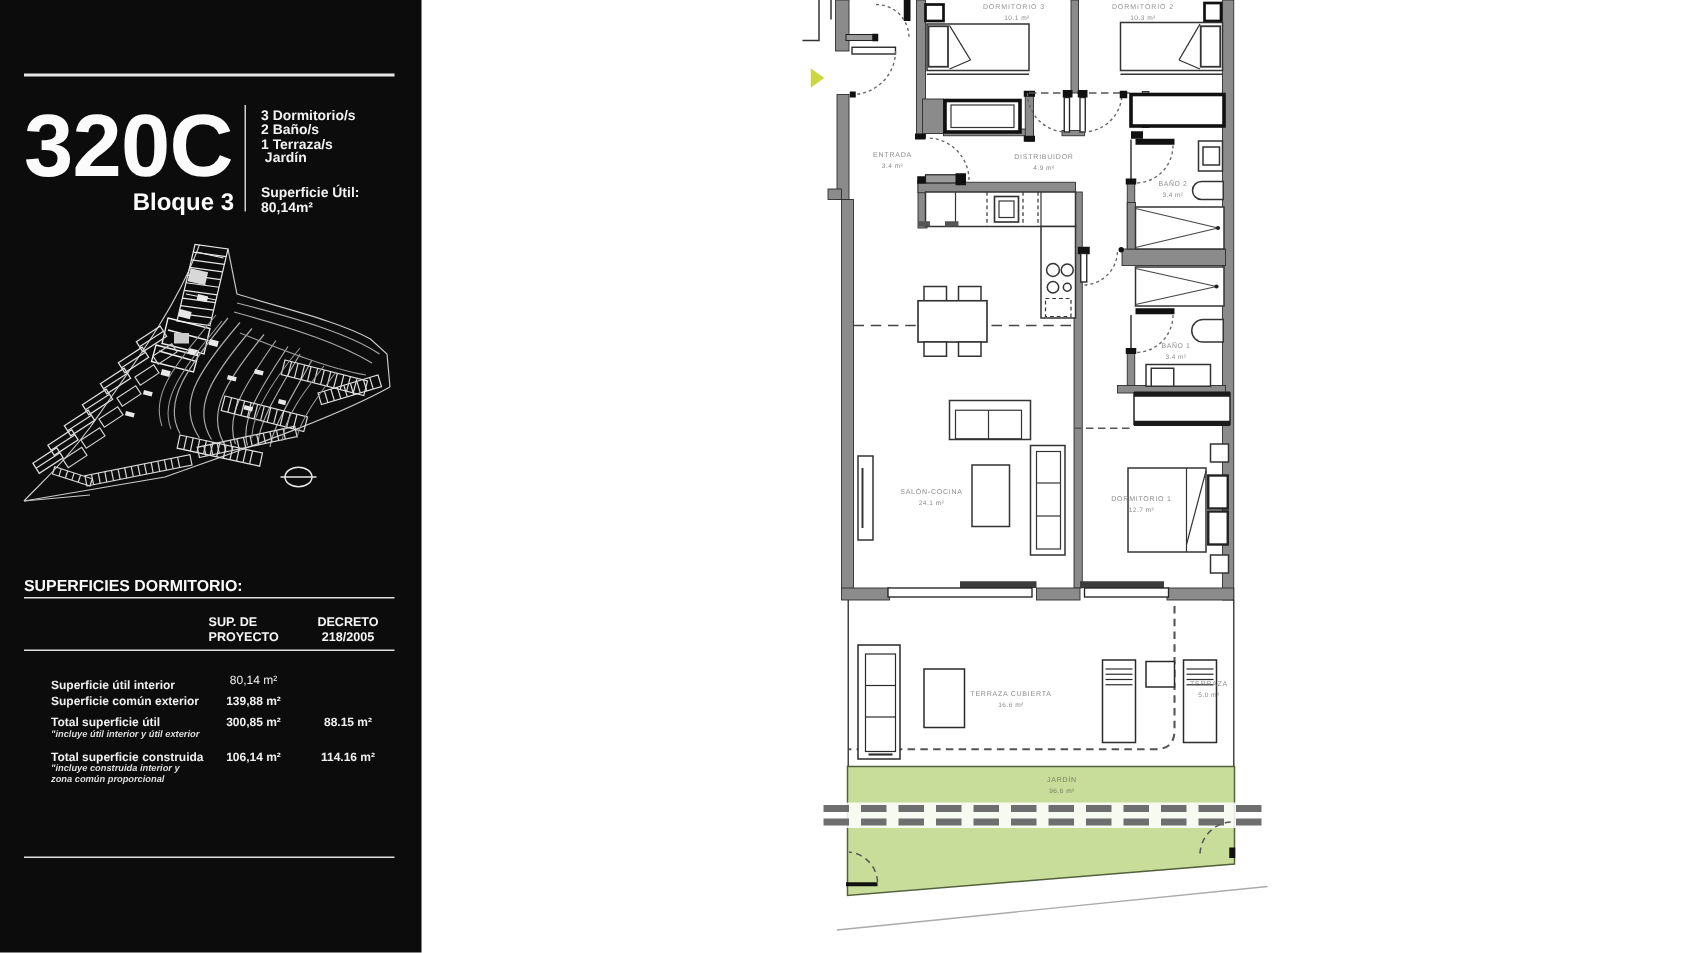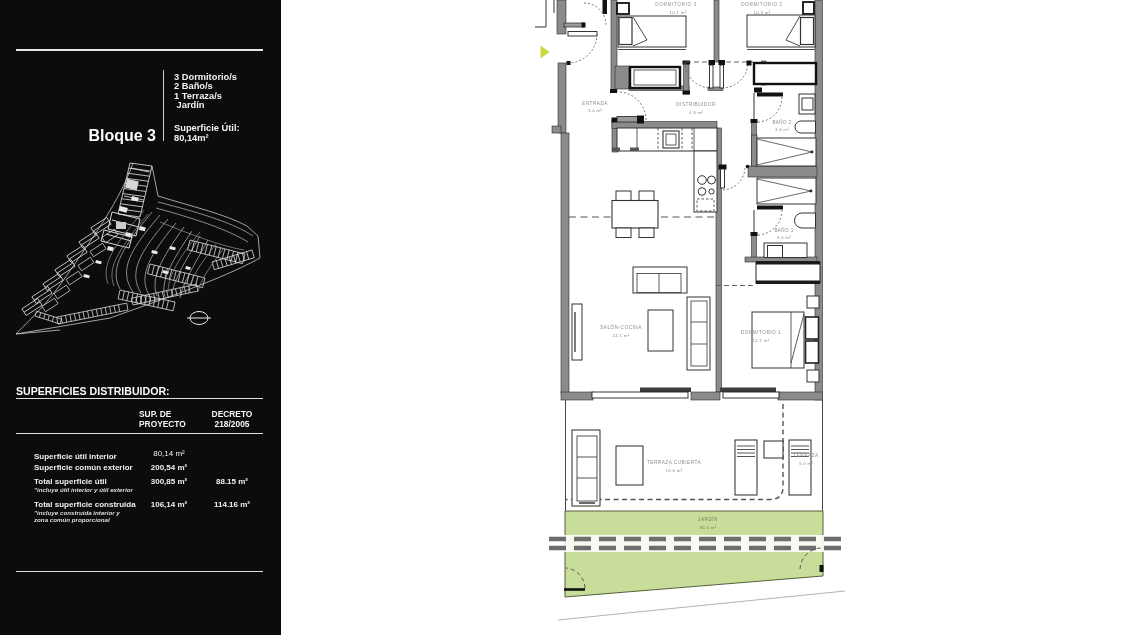--- a/index.html
+++ b/index.html
@@ -7,20 +7,21 @@
   .abs{position:absolute;}
   #sidebar{position:absolute;left:0;top:0;width:281px;height:635px;background:#0c0c0c;color:#fff;}
 </style>
 </head>
 <body>
 
 <div id="sidebar">
 
   <div class="abs" style="left:16px;top:49px;width:247px;height:2px;background:#e8e8e8;"></div>
 
+  <div class="abs" style="left:16px;top:63px;font-size:59px;font-weight:bold;letter-spacing:-0.5px;color:#fbfbfb;">320C</div>
 
   <div class="abs" style="left:0;top:127px;width:156px;text-align:right;font-size:16px;font-weight:bold;color:#fbfbfb;">Bloque 3</div>
 
   <div class="abs" style="left:163px;top:70px;width:1px;height:71px;background:#cfcfcf;"></div>
 
   <div class="abs" style="left:174px;top:73px;font-size:9.3px;font-weight:bold;line-height:9.4px;color:#f2f2f2;">3 Dormitorio/s<br>2 Baño/s<br>1 Terraza/s<br>&nbsp;Jardín</div>
 
   <div class="abs" style="left:174px;top:124px;font-size:9.3px;font-weight:bold;line-height:9.6px;color:#f2f2f2;">Superficie Útil:<br>80,14m²</div>
 
   <svg id="siteplan" class="abs" style="left:0px;top:155px;" width="281" height="180" viewBox="0 155 281 180">
@@ -200,32 +201,32 @@
 <path d="M224,248 C212,264 200,280 198,292"></path>
 <path d="M160,222 C190,234 220,246 244,250"></path>
 </g>
 
 <g stroke="#e8e8e8" fill="none" stroke-width="1">
 <ellipse cx="199" cy="318" rx="9" ry="6.5"></ellipse>
 <line x1="187" y1="318" x2="211" y2="318"></line>
 </g>
 </svg>
 
-  <div class="abs" style="left:16px;top:385px;font-size:10.6px;font-weight:bold;color:#fafafa;">SUPERFICIES DISTRIBUIDOR:</div>
+  <div class="abs" style="left:16px;top:385px;font-size:10.6px;font-weight:bold;color:#fafafa;">SUPERFICIES DORMITORIO:</div>
   <div class="abs" style="left:16px;top:398px;width:247px;height:1.4px;background:#e0e0e0;"></div>
 
   <div class="abs" style="left:139px;top:409px;width:60px;text-align:left;font-size:8.4px;font-weight:bold;line-height:10px;color:#f5f5f5;">SUP. DE<br>PROYECTO</div>
   <div class="abs" style="left:202px;top:409px;width:60px;text-align:center;font-size:8.4px;font-weight:bold;line-height:10px;color:#f5f5f5;">DECRETO<br>218/2005</div>
   <div class="abs" style="left:16px;top:433px;width:247px;height:1.2px;background:#e0e0e0;"></div>
 
   <div class="abs" style="left:34px;top:452px;font-size:8px;font-weight:bold;color:#efefef;">Superficie útil interior</div>
   <div class="abs" style="left:139px;top:449px;width:60px;text-align:center;font-size:8px;font-weight:normal;color:#efefef;">80,14 m²</div>
 
   <div class="abs" style="left:34px;top:463px;font-size:8px;font-weight:bold;color:#efefef;">Superficie común exterior</div>
-  <div class="abs" style="left:139px;top:463px;width:60px;text-align:center;font-size:8px;font-weight:bold;color:#efefef;">200,54 m²</div>
+  <div class="abs" style="left:139px;top:463px;width:60px;text-align:center;font-size:8px;font-weight:bold;color:#efefef;">139,88 m²</div>
 
   <div class="abs" style="left:34px;top:477px;font-size:8px;font-weight:bold;color:#efefef;">Total superficie útil</div>
   <div class="abs" style="left:34px;top:486px;font-size:6.2px;font-style:italic;font-weight:bold;color:#dedede;">"incluye útil interior y útil exterior</div>
   <div class="abs" style="left:139px;top:477px;width:60px;text-align:center;font-size:8px;font-weight:bold;color:#efefef;">300,85 m²</div>
   <div class="abs" style="left:202px;top:477px;width:60px;text-align:center;font-size:8px;font-weight:bold;color:#efefef;">88.15 m²</div>
 
   <div class="abs" style="left:34px;top:500px;font-size:8px;font-weight:bold;color:#efefef;">Total superficie construida</div>
   <div class="abs" style="left:34px;top:509px;font-size:6.2px;font-style:italic;font-weight:bold;line-height:7px;color:#dedede;">"incluye construida interior y<br>zona común proporcional</div>
   <div class="abs" style="left:139px;top:500px;width:60px;text-align:center;font-size:8px;font-weight:bold;color:#efefef;">106,14 m²</div>
   <div class="abs" style="left:202px;top:500px;width:60px;text-align:center;font-size:8px;font-weight:bold;color:#efefef;">114.16 m²</div>

